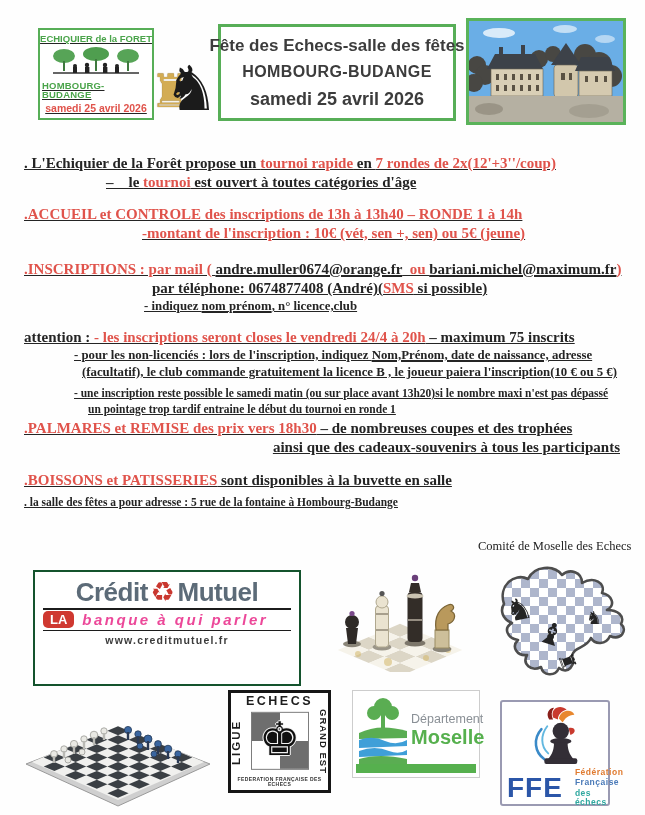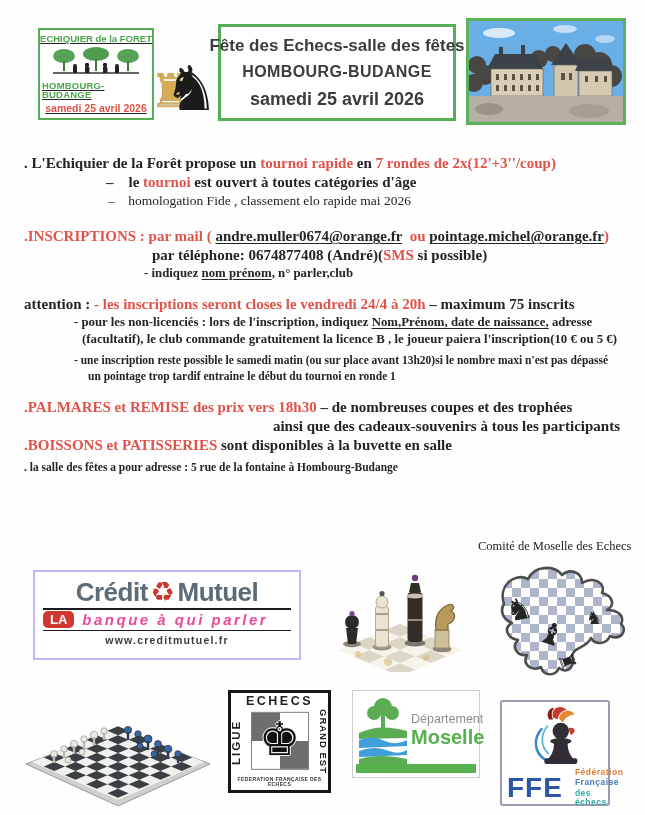--- a/index.html
+++ b/index.html
@@ -20,39 +20,39 @@
             box-sizing:border-box;display:flex;flex-direction:column;align-items:center;justify-content:space-evenly;
             background:#fff;color:#3c3c3c;}
   .titlebox .t1{font:700 17px/1 "Liberation Sans",sans-serif;white-space:nowrap;}
   .titlebox .t2{font:700 16px/1 "Liberation Sans",sans-serif;letter-spacing:.4px;}
   .titlebox .t3{font:700 18px/1 "Liberation Sans",sans-serif;}
   .castle{position:absolute;left:466px;top:18px;width:160px;height:107px;border:3px solid #5ab35a;
           box-sizing:border-box;background:#6aaee6;}
   .castle svg{display:block;width:100%;height:100%;}
   
   .bodytext{position:absolute;left:24px;top:154px;width:612px;}
-  .l{white-space:pre;}
+  .l{white-space:pre;text-decoration:underline;}
   .main{font:700 15px/19px "Liberation Serif",serif;}
   .reg{font:400 13.5px/18px "Liberation Serif",serif;}
   .small{font:700 12.8px/17px "Liberation Serif",serif;}
   .xsmall{font:700 11.5px/16px "Liberation Serif",serif;}
   .red{color:#e0534b;}
   .u{text-decoration:underline;text-underline-offset:2px;text-decoration-thickness:1.2px;}
   .ml50{margin-left:50px;}.ml53{margin-left:50px;}.ml58{margin-left:58px;}.ml64{margin-left:64px;}
   .ml82{margin-left:82px;}.ml84{margin-left:84px;}.ml118{margin-left:118px;}.ml120{margin-left:120px;}.ml128{margin-left:128px;}
   .tr{text-align:right;padding-right:16px;}
   .mt4{margin-top:4px;}
   .sec-accueil{margin-top:13px;}
   .sec-inscriptions{margin-top:17px;}
   .sec-attention{margin-top:13px;}
-  .sec-palmares{margin-top:14px;}
-  .sec-boissons{}
+  .sec-palmares{margin-top:2px;}
+  .sec-boissons{margin-top:14px;}
   .comite{position:absolute;left:478px;top:540px;font:400 12.5px/1 "Liberation Serif",serif;color:#222;}
   
-  .cm-box{position:absolute;left:33px;top:570px;width:268px;height:90px;border:2px solid #c4b5fd;
+  .cm-box{position:absolute;left:33px;top:570px;width:268px;height:116px;border:2px solid #14532d;
           box-sizing:border-box;background:#fff;padding:6px 8px 0 8px;}
   .cm-title{display:flex;align-items:center;justify-content:center;
             font:700 26px/1 "Liberation Sans",sans-serif;color:#5c6b78;letter-spacing:-.5px;}
   .cm-title .recycle{font:27px/1 "DejaVu Sans",sans-serif;color:#c9372f;margin:0 3px;}
   .cm-tag{display:flex;align-items:center;margin-top:3px;border-top:2px solid #1c1c1c;border-bottom:1.5px solid #1c1c1c;
           padding:1px 0 2px 0;}
   .cm-la{background:#cf3830;color:#fff;font:800 13px/1 "Liberation Sans",sans-serif;padding:2px 7px;
          border-radius:5px;margin-right:8px;}
   .cm-tagline{font:italic 700 15px/1 "Liberation Sans",sans-serif;color:#ec4899;letter-spacing:2.5px;white-space:nowrap;}
   .cm-url{text-align:center;font:700 10.5px/1 "Liberation Sans",sans-serif;color:#3c3c3c;letter-spacing:1.2px;margin-top:4px;}
@@ -179,28 +179,31 @@
       <ellipse cx="20" cy="88" rx="14" ry="6" fill="#8f897b" opacity=".7"></ellipse>
       <ellipse cx="120" cy="90" rx="20" ry="7" fill="#9a9486" opacity=".6"></ellipse>
     </svg>
   </div>
 
   <div class="bodytext">
 
     <div>
       <p class="l main"><span>. L'Echiquier de la Forêt propose un </span><span class="red">tournoi rapide</span><span> en </span><span class="red">7 rondes de 2x(12'+3''/coup)</span></p>
       <p class="l main ml82"><span>–    le </span><span class="red">tournoi</span><span> est ouvert à toutes catégories d'âge</span></p>
-      <p class="l reg ml84"><span>–    homologation Fide , classement elo rapide mai 2026</span></p>
-    </div>
-
+    </div>
+
+    <div class="sec-accueil">
+      <p class="l main"><span class="red">.ACCUEIL et CONTROLE des inscriptions de 13h à 13h40 – RONDE 1 à 14h</span></p>
+      <p class="l main ml118"><span class="red">-montant de l'inscription : 10€ (vét, sen +, sen) ou 5€ (jeune)</span></p>
+    </div>
 
     <div class="sec-inscriptions">
-      <p class="l main"><span class="red">.INSCRIPTIONS : par mail ( </span><span class="u">andre.muller0674@orange.fr</span><span class="red">  ou </span><span class="u">pointage.michel@orange.fr</span><span class="red">)</span></p>
+      <p class="l main"><span class="red">.INSCRIPTIONS : par mail ( </span><span class="u">andre.muller0674@orange.fr</span><span class="red">  ou </span><span class="u">bariani.michel@maximum.fr</span><span class="red">)</span></p>
       <p class="l main ml128"><span>par téléphone: 0674877408 (André)(</span><span class="red">SMS</span><span> si possible)</span></p>
-      <p class="l small ml120"><span>- indiquez </span><span class="u">nom prénom</span><span>, n° parler,club</span></p>
+      <p class="l small ml120"><span>- indiquez </span><span class="u">nom prénom</span><span>, n° licence,club</span></p>
     </div>
 
     <div class="sec-attention">
       <p class="l main"><span>attention : </span><span class="red">- les inscriptions seront closes le vendredi 24/4 à 20h</span><span> – maximum 75 inscrits</span></p>
       <p class="l small ml50"><span>- pour les non-licenciés : lors de l'inscription, indiquez </span><span class="u">Nom,Prénom, date de naissance,</span><span> adresse</span></p>
       <p class="l small ml58"><span>(facultatif), le club commande gratuitement la licence B , le joueur paiera l'inscription(10 € ou 5 €)</span></p>
       <p class="l xsmall ml53 mt4"><span>- une inscription reste possible le samedi matin (ou sur place avant 13h20)si le nombre maxi n'est pas dépassé</span></p>
       <p class="l xsmall ml64"><span>un pointage trop tardif entraine le début du tournoi en ronde 1</span></p>
     </div>
 

